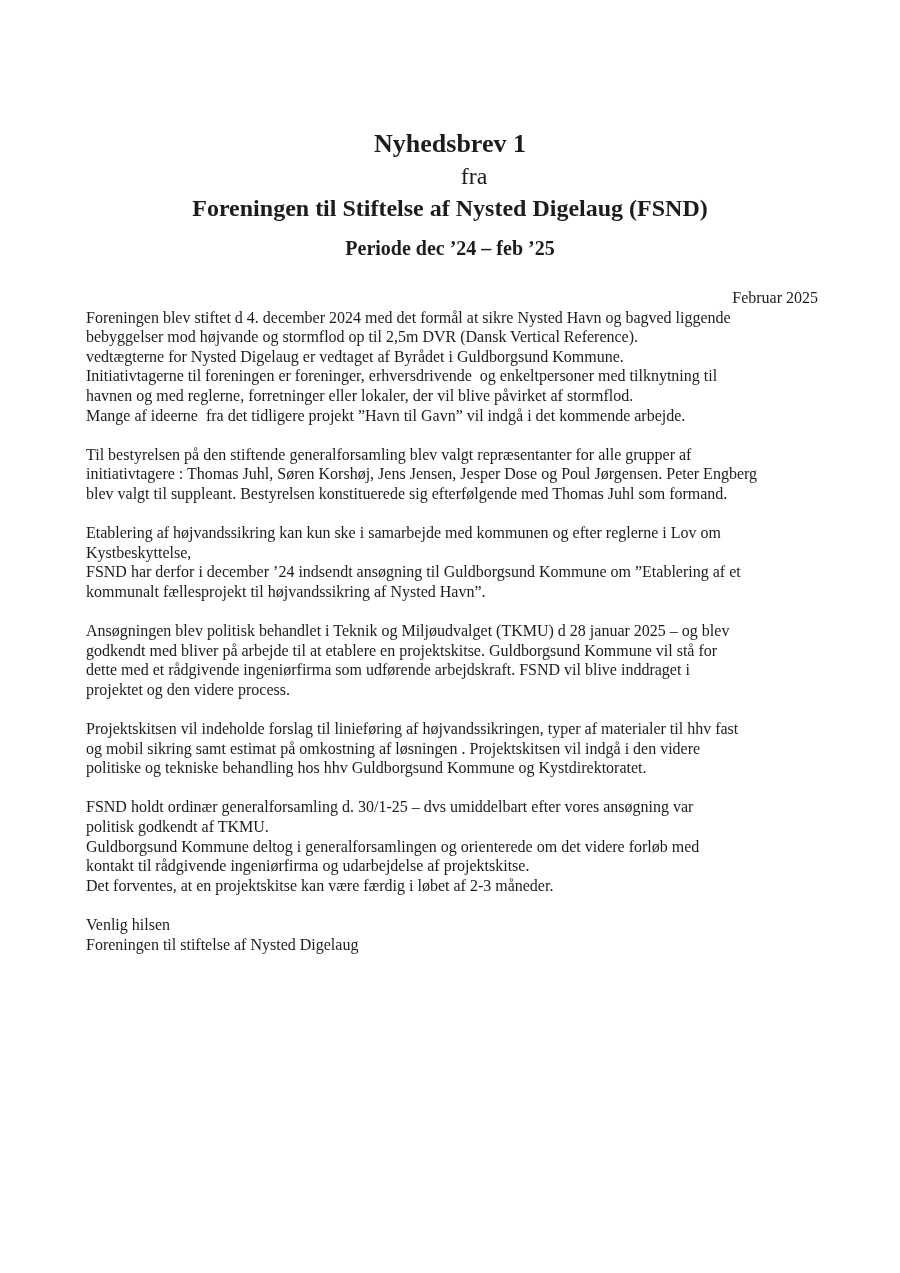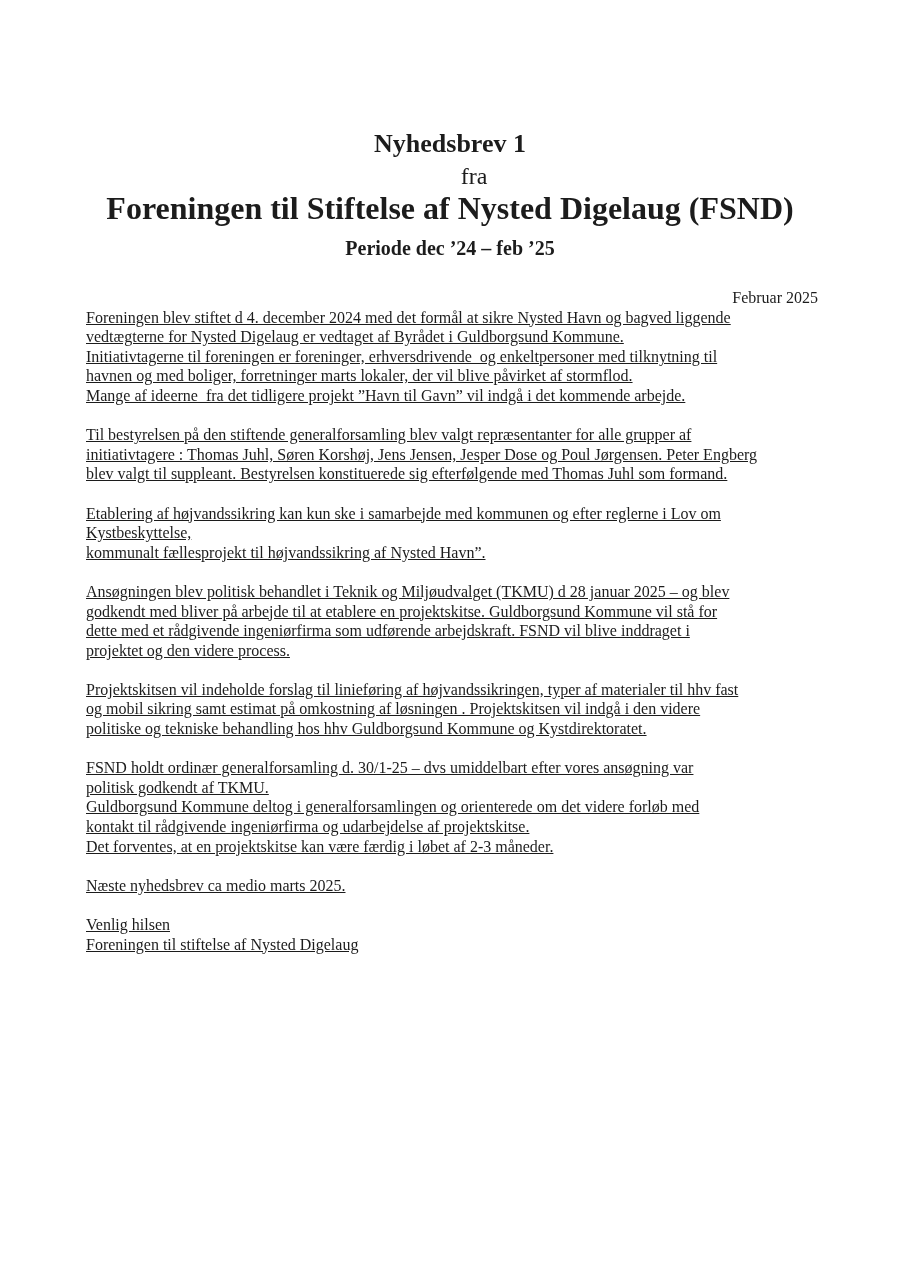--- a/index.html
+++ b/index.html
@@ -27,21 +27,21 @@
     font-weight: bold;
     margin: 0;
   }
   .title-connector {
     font-size: 24px;
     line-height: 32px;
     font-weight: normal;
     margin-left: 48px;
   }
   .title-association {
-    font-size: 32px;
+    font-size: 24px;
     line-height: 32px;
     font-weight: bold;
     margin: 0;
   }
   .period-subtitle {
     font-size: 20px;
     line-height: 26px;
     font-weight: bold;
     margin: 11px 0 0 0;
   }
@@ -50,21 +50,20 @@
     padding: 0 82px 0 86px;
     font-size: 16px;
     line-height: 19.6px;
     text-align: right;
     white-space: pre-wrap;
   }
   main {
     padding: 0 70px 0 86px;
     font-size: 16px;
     line-height: 19.6px;
-    text-decoration: underline;
   }
   .paragraph {
     margin: 0 0 19.6px 0;
   }
   .paragraph:last-child {
     margin-bottom: 0;
   }
   .line {
     white-space: pre-wrap;
     min-height: 19.6px;
@@ -79,33 +78,35 @@
     <div class="title-connector">fra</div>
     <h1 class="title-association">Foreningen til Stiftelse af Nysted Digelaug (FSND)</h1>
     <h2 class="period-subtitle">Periode dec ’24 – feb ’25</h2>
   </header>
 
   <div class="date-line">Februar 2025</div>
 
   <main>
       <div class="paragraph">
         <div class="line">Foreningen blev stiftet d 4. december 2024 med det formål at sikre Nysted Havn og bagved liggende</div>
+        <div class="line">bebyggelser mod højvande og stormflod op til 2,5m DVR (Dansk Vertical Reference).</div>
         <div class="line">vedtægterne for Nysted Digelaug er vedtaget af Byrådet i Guldborgsund Kommune.</div>
         <div class="line">Initiativtagerne til foreningen er foreninger, erhversdrivende  og enkeltpersoner med tilknytning til</div>
-        <div class="line">havnen og med boliger, forretninger marts lokaler, der vil blive påvirket af stormflod.</div>
+        <div class="line">havnen og med reglerne, forretninger eller lokaler, der vil blive påvirket af stormflod.</div>
         <div class="line">Mange af ideerne  fra det tidligere projekt ”Havn til Gavn” vil indgå i det kommende arbejde.</div>
       </div>
       <div class="paragraph">
         <div class="line">Til bestyrelsen på den stiftende generalforsamling blev valgt repræsentanter for alle grupper af</div>
         <div class="line">initiativtagere : Thomas Juhl, Søren Korshøj, Jens Jensen, Jesper Dose og Poul Jørgensen. Peter Engberg</div>
         <div class="line">blev valgt til suppleant. Bestyrelsen konstituerede sig efterfølgende med Thomas Juhl som formand.</div>
       </div>
       <div class="paragraph">
         <div class="line">Etablering af højvandssikring kan kun ske i samarbejde med kommunen og efter reglerne i Lov om</div>
         <div class="line">Kystbeskyttelse,</div>
+        <div class="line">FSND har derfor i december ’24 indsendt ansøgning til Guldborgsund Kommune om ”Etablering af et</div>
         <div class="line">kommunalt fællesprojekt til højvandssikring af Nysted Havn”.</div>
       </div>
       <div class="paragraph">
         <div class="line">Ansøgningen blev politisk behandlet i Teknik og Miljøudvalget (TKMU) d 28 januar 2025 – og blev</div>
         <div class="line">godkendt med bliver på arbejde til at etablere en projektskitse. Guldborgsund Kommune vil stå for</div>
         <div class="line">dette med et rådgivende ingeniørfirma som udførende arbejdskraft. FSND vil blive inddraget i</div>
         <div class="line">projektet og den videre process.</div>
       </div>
       <div class="paragraph">
         <div class="line">Projektskitsen vil indeholde forslag til linieføring af højvandssikringen, typer af materialer til hhv fast</div>
@@ -113,20 +114,17 @@
         <div class="line">politiske og tekniske behandling hos hhv Guldborgsund Kommune og Kystdirektoratet.</div>
       </div>
       <div class="paragraph">
         <div class="line">FSND holdt ordinær generalforsamling d. 30/1-25 – dvs umiddelbart efter vores ansøgning var</div>
         <div class="line">politisk godkendt af TKMU.</div>
         <div class="line">Guldborgsund Kommune deltog i generalforsamlingen og orienterede om det videre forløb med</div>
         <div class="line">kontakt til rådgivende ingeniørfirma og udarbejdelse af projektskitse.</div>
         <div class="line">Det forventes, at en projektskitse kan være færdig i løbet af 2-3 måneder.</div>
       </div>
       <div class="paragraph">
-        <div class="line">Næste nyhedsbrev ca medio marts 2025.</div>
-      </div>
-      <div class="paragraph">
         <div class="line">Venlig hilsen</div>
         <div class="line">Foreningen til stiftelse af Nysted Digelaug</div>
       </div>
     </main>
 </div>
 
 </body></html>

